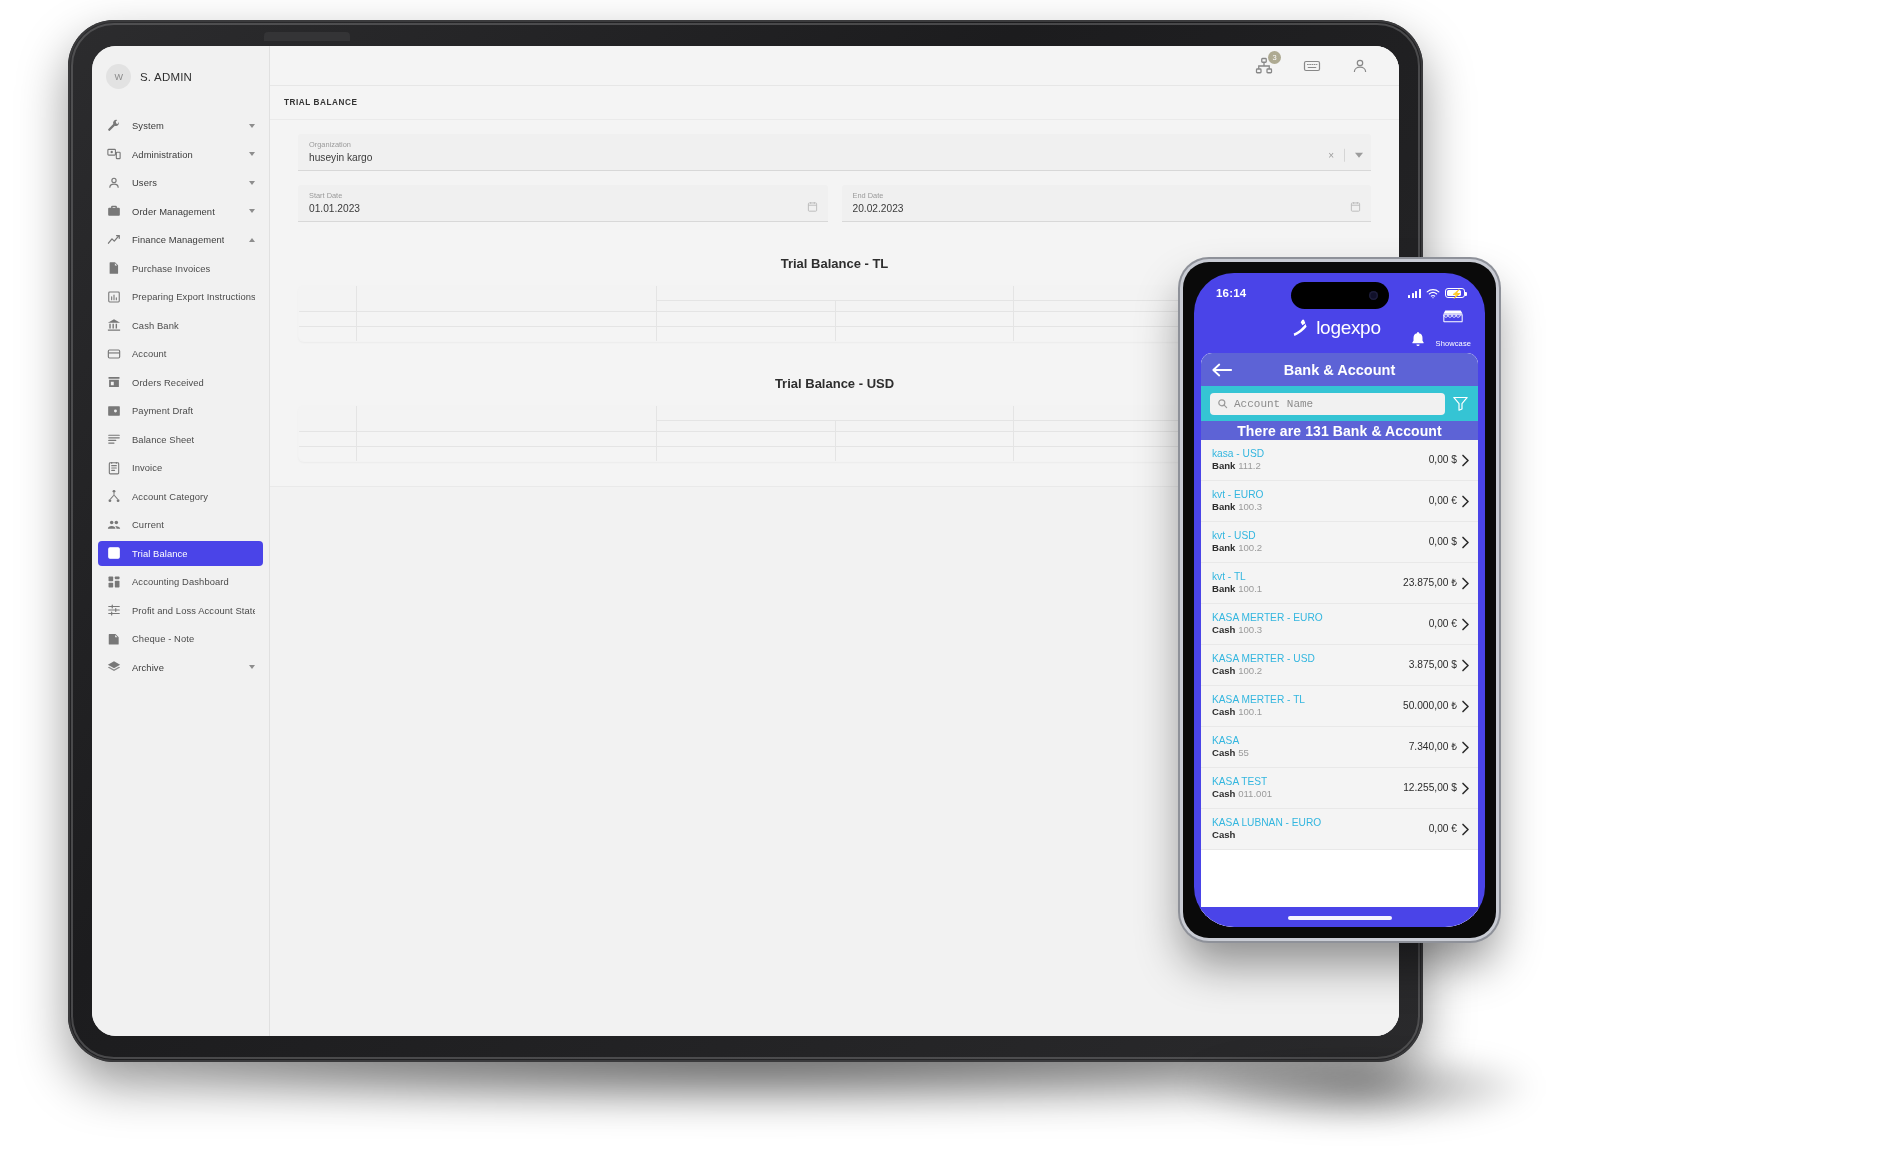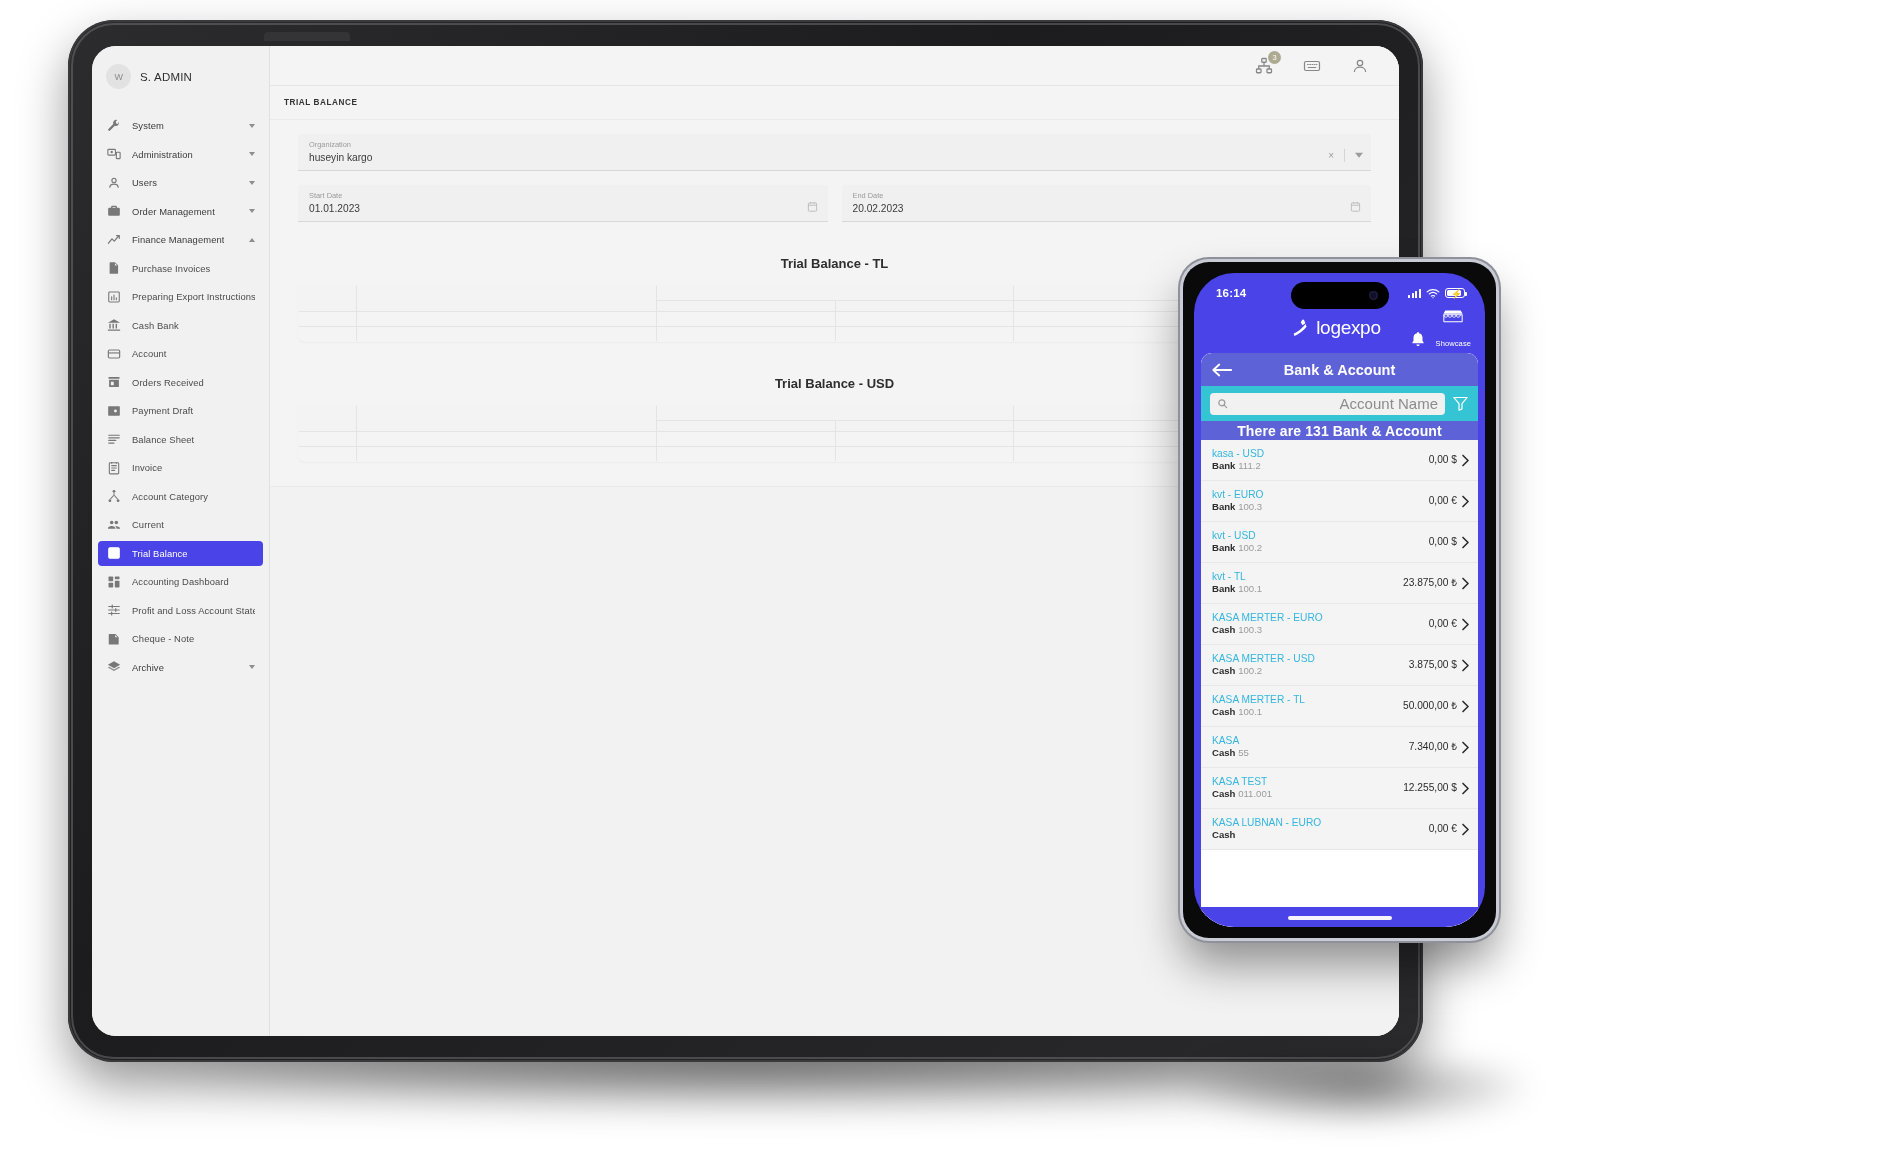--- a/index.html
+++ b/index.html
@@ -196,21 +196,21 @@
     border-radius: 11px 11px 0 0;
   }
   #back-arrow { width: 22px; height: 16px; margin-left: 10px; cursor: pointer; }
   #panel-title { position: absolute; left: 50%; transform: translateX(-50%); color: #fff; font-size: 14.5px; font-weight: 600; }
 
   #search-row { height: 35px; flex: 0 0 35px; background: #35c4d4; display: flex; align-items: center; gap: 7px; padding: 0 9px; }
   #search-box {
     flex: 1; height: 22px; background: #f1f1f1; border-radius: 4px; display: flex; align-items: center; gap: 6px; padding: 0 7px;
   }
   #search-ico { width: 11px; height: 11px; opacity: .55; }
-  #search-input { flex: 1; border: none; background: transparent; outline: none; font-size: 15px; color: #444; font-family: Liberation Sans, sans-serif; text-align: right; }
+  #search-input { flex: 1; border: none; background: transparent; outline: none; font-size: 11px; color: #444; font-family: Liberation Mono, monospace; }
   #search-input::placeholder { color: #8c8c8c; }
   #filter-ico { width: 17px; height: 17px; cursor: pointer; }
 
   #count-bar { height: 19px; flex: 0 0 19px; background: #5d63d6; color: #fff; font-size: 14px; font-weight: 700; display: flex; align-items: center; justify-content: center; letter-spacing: .1px; }
 
   #acct-list { flex: 1; overflow: hidden; background: #ffffff; }
   .acct-row {
     display: flex; align-items: center; padding: 6px 8px 6px 11px; border-bottom: 1px solid #e8e8e8;
     background: #f4f4f4; min-height: 41px; cursor: pointer;
   }

